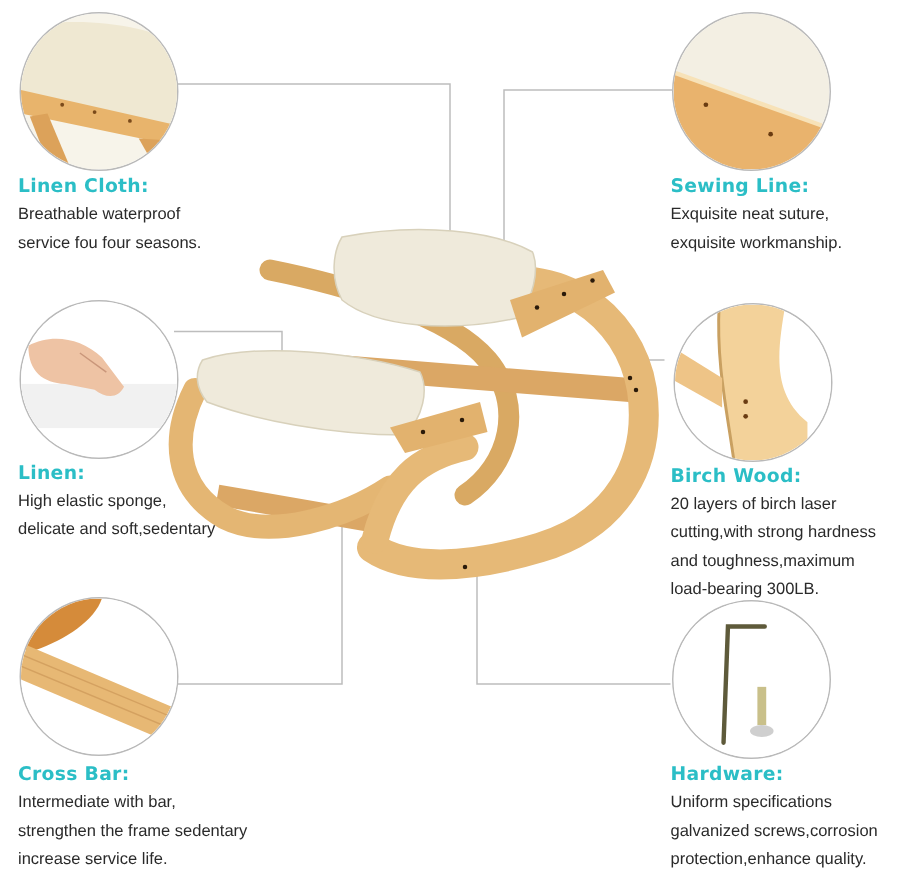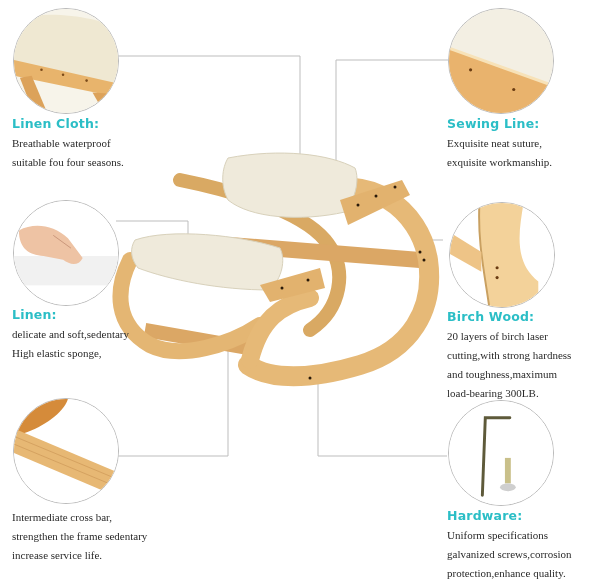--- a/index.html
+++ b/index.html
@@ -11,21 +11,21 @@
     position:absolute; width:106px; height:106px; border-radius:50%;
     border:1.5px solid #b9b9b9; overflow:hidden; background:#fff;
   }
   .circle svg { width:100%; height:100%; display:block; }
   .feature { position:absolute; width:170px; }
   .feature h3 {
     font-family:"DejaVu Sans", sans-serif; font-weight:bold;
     font-size:12.5px; color:#2bbec6; letter-spacing:0.2px; margin-bottom:3px;
   }
   .feature p {
-    font-size:11px; color:#2a2a2a; line-height:19px;font-family:Liberation Serif, serif;
+    font-size:11px; color:#2a2a2a; line-height:19px;
   }
   .chair { position:absolute; left:110px; top:140px; width:340px; height:260px; }
 </style>
 </head>
 <body>
 
 <div class="stage">
 
   <svg class="lines" viewBox="0 0 600 579">
     <g fill="none" stroke="#bdbdbd" stroke-width="1">
@@ -94,21 +94,21 @@
       <g fill="#7a4a1a">
           <circle cx="28" cy="62" r="1.3"></circle>
           <circle cx="50" cy="67" r="1.3"></circle>
           <circle cx="74" cy="73" r="1.3"></circle>
         </g>
     </svg>
   </div>
   <div class="feature" style="left:12px;top:116px;">
     <h3>Linen Cloth:</h3>
     <p>Breathable waterproof</p>
-    <p>suitable fou four seasons.</p>
+    <p>service fou four seasons.</p>
   </div>
 
   <div class="circle" style="left:448px;top:8px;">
     <svg viewBox="0 0 106 106">
       <rect width="106" height="106" fill="#f3efe3"></rect>
       <path d="M0,40 L106,78 L106,106 L0,106 Z" fill="#e9b36d"></path>
       <path d="M0,40 L106,78" stroke="#f7e2b8" stroke-width="3"></path>
       <g fill="#6a3c12">
           <circle cx="22" cy="62" r="1.6"></circle>
           <circle cx="66" cy="82" r="1.6"></circle>
@@ -124,22 +124,22 @@
   <div class="circle" style="left:13px;top:200px;">
     <svg viewBox="0 0 106 106">
       <rect width="106" height="106" fill="#ffffff"></rect>
       <rect x="0" y="56" width="106" height="30" fill="#f1f1f1"></rect>
       <path d="M5,30 C20,22 40,24 55,38 L70,58 C66,66 58,66 50,60 L30,56 C15,55 5,48 5,30 Z" fill="#eec3a4"></path>
       <path d="M40,35 L58,48" stroke="#c9967a" stroke-width="1"></path>
     </svg>
   </div>
   <div class="feature" style="left:12px;top:307px;">
     <h3>Linen:</h3>
+    <p>High elastic sponge,</p>
     <p>delicate and soft,sedentary</p>
-    <p>High elastic sponge,</p>
   </div>
 
   <div class="circle" style="left:449px;top:202px;">
     <svg viewBox="0 0 106 106">
       <rect width="106" height="106" fill="#ffffff"></rect>
       <path d="M30,0 L75,0 C70,30 65,60 90,80 L90,106 L40,106 C35,70 28,40 30,0 Z" fill="#f3d29a"></path>
       <path d="M30,0 C28,40 35,70 40,106" stroke="#c9a061" stroke-width="2" fill="none"></path>
       <path d="M0,30 L32,50 L32,70 L0,52 Z" fill="#eec487"></path>
       <g fill="#6a3c12">
           <circle cx="48" cy="66" r="1.6"></circle>
@@ -157,21 +157,22 @@
 
   <div class="circle" style="left:13px;top:398px;">
     <svg viewBox="0 0 106 106">
       <rect width="106" height="106" fill="#ffffff"></rect>
       <path d="M0,0 L55,0 C50,15 30,28 10,35 L0,35 Z" fill="#d58b3a"></path>
       <path d="M0,30 L106,75 L106,100 L0,55 Z" fill="#e7b874"></path>
       <path d="M0,38 L106,82 M0,46 L106,90" stroke="#d4a160" stroke-width="1"></path>
     </svg>
   </div>
   <div class="feature" style="left:12px;top:508px;">
-    <p>Intermediate cross bar,</p>
+    <h3>Cross Bar:</h3>
+    <p>Intermediate with bar,</p>
     <p>strengthen the frame sedentary</p>
     <p>increase service life.</p>
   </div>
 
   <div class="circle" style="left:448px;top:400px;">
     <svg viewBox="0 0 106 106">
       <rect width="106" height="106" fill="#ffffff"></rect>
       <path d="M34,96 L37,17 L62,17" fill="none" stroke="#5e5a3a" stroke-width="3" stroke-linecap="round"></path>
       <rect x="57" y="58" width="6" height="26" fill="#c9c08a"></rect>
       <ellipse cx="60" cy="88" rx="8" ry="4" fill="#cfcfcf"></ellipse>

